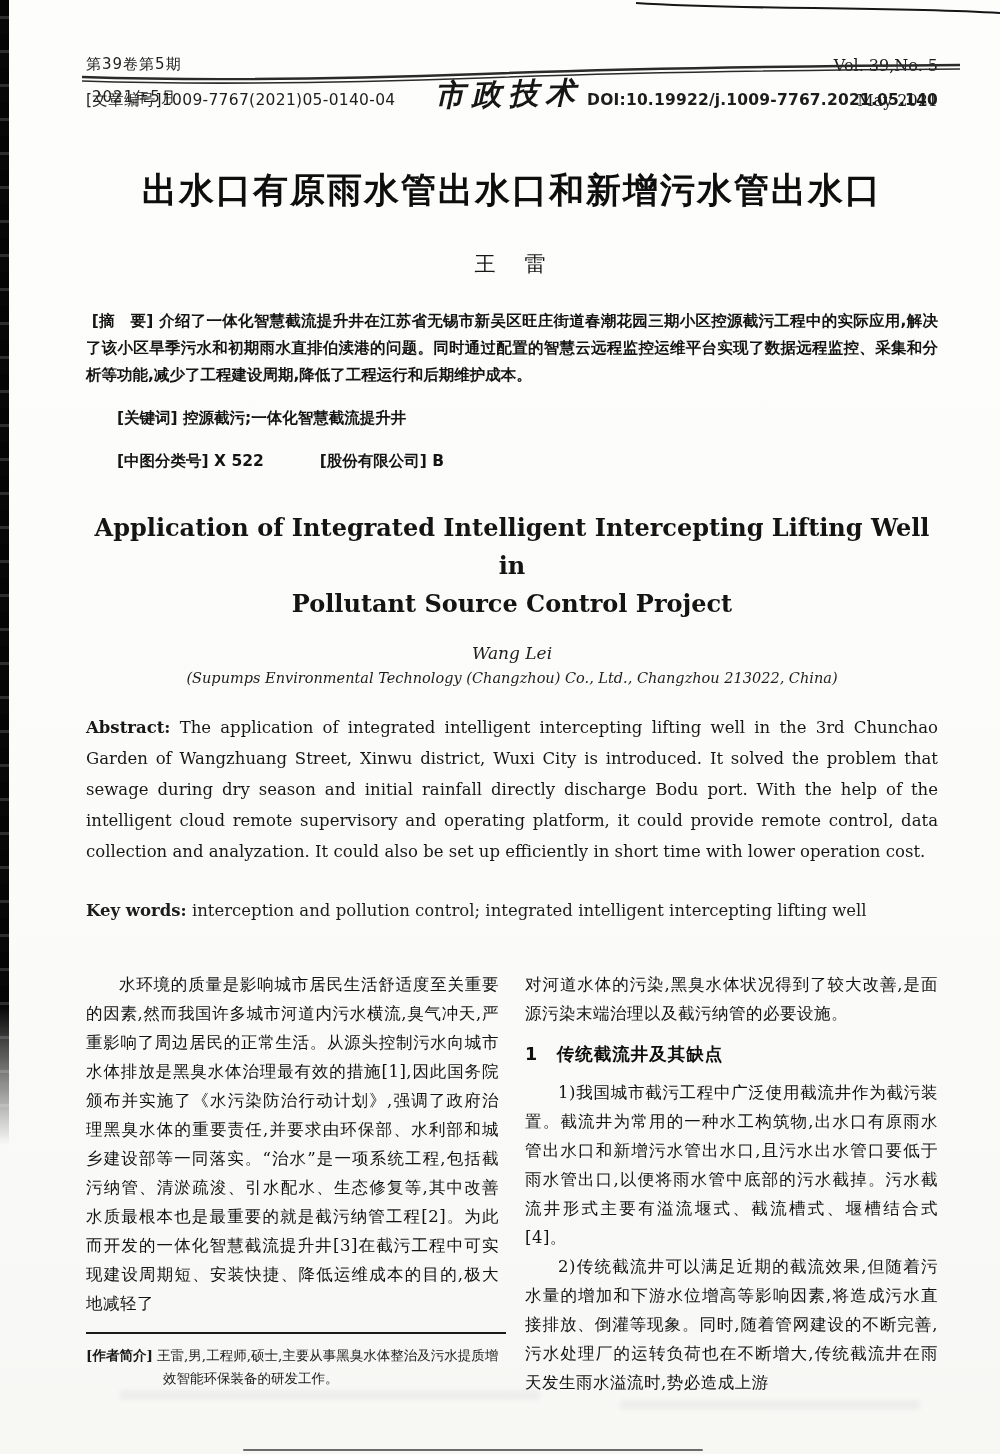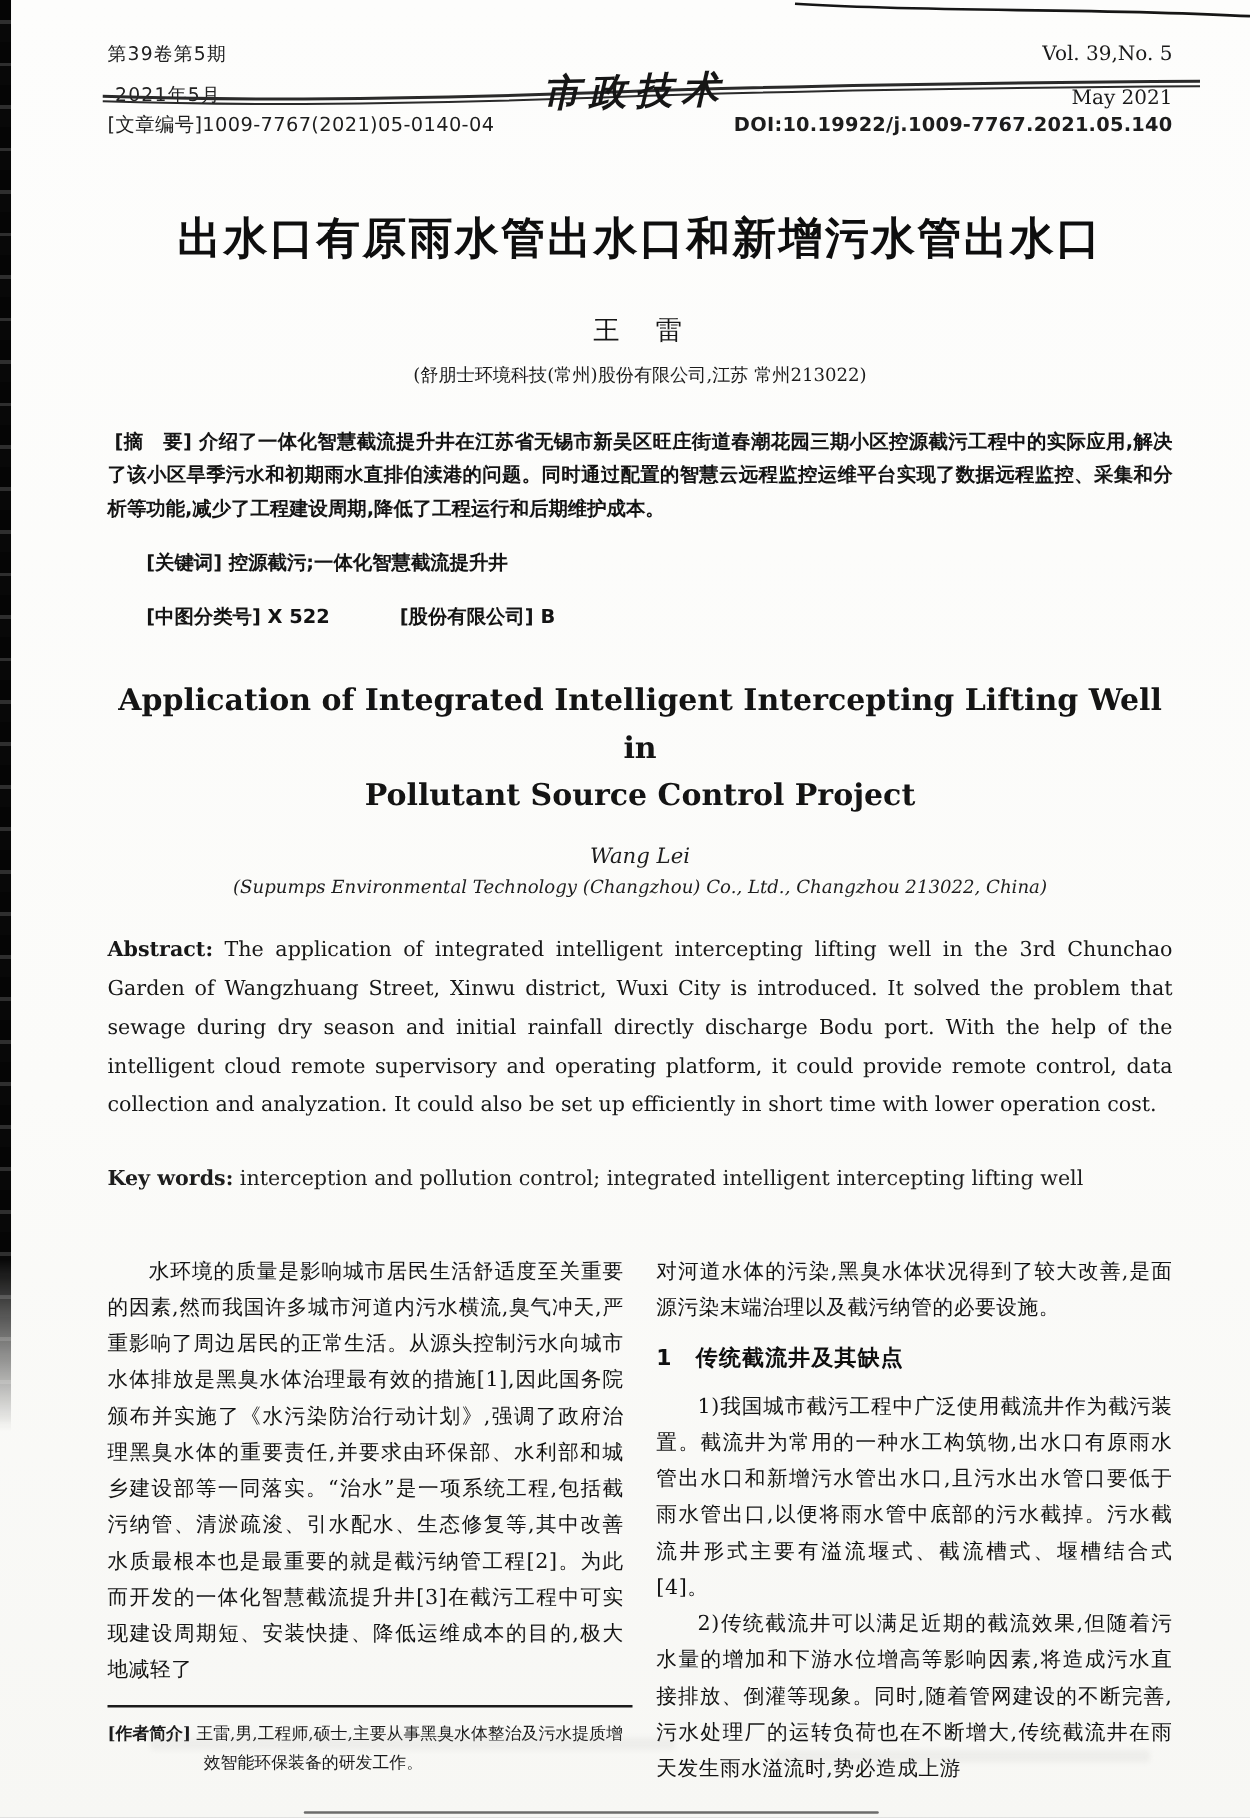--- a/index.html
+++ b/index.html
@@ -25,21 +25,21 @@
   .top-artifact { position:absolute; top:0; left:0; width:1000px; height:24px; }
   .bottom-artifact {
     position:absolute; bottom:3px; left:243px; width:460px; height:2px;
     background:#3d3d3d; opacity:.75; border-radius:2px;
   }
   .ghost {
     position:absolute; background:#9a9a9a; opacity:.10; filter:blur(2px); border-radius:3px;
   }
 
   
-  .hdr { display:flex; justify-content:space-between; padding-top:48px; height:72px;align-items:center; }
+  .hdr { display:flex; justify-content:space-between; padding-top:48px; height:72px; }
   .hdr-left { font-family:"DejaVu Sans","Liberation Sans",sans-serif; font-size:15px; line-height:33px; letter-spacing:1px; color:#222; }
   .hdr-left .l2 { padding-left:6px; }
   .hdr-logo {
     font-size:30px; font-weight:bold; font-style:italic;
     letter-spacing:7px; margin-top:26px; transform:rotate(-1.2deg);
     color:#161616;
   }
   .hdr-right { text-align:right; font-size:16px; line-height:35px; color:#1a1a1a; }
   .rule-svg { display:block; width:878px; height:22px; margin:-10px 0 0 -4px; }
 
@@ -125,21 +125,20 @@
       <path d="M0,19 C120,23 260,21 400,16 C560,10 720,8 878,7" stroke="#2a2a2a" stroke-width="1.6" fill="none"></path>
     </svg>
 
     <div class="meta-row">
       <span class="meta-id">[文章编号]1009-7767(2021)05-0140-04</span>
       <span class="meta-doi">DOI:10.19922/j.1009-7767.2021.05.140</span>
     </div>
 
     <h1 class="title-cn">出水口有原雨水管出水口和新增污水管出水口</h1>
     <div class="author-cn">王　雷</div>
-    <div class="affil-cn">(舒朋士环境科技(常州)股份有限公司,江苏 常州213022)</div>
 
     <p class="abs-cn"><span class="first">&nbsp;</span><span class="lbl">[摘　要]</span> <span>介绍了一体化智慧截流提升井在江苏省无锡市新吴区旺庄街道春潮花园三期小区控源截污工程中的实际应用,解决了该小区旱季污水和初期雨水直排伯渎港的问题。同时通过配置的智慧云远程监控运维平台实现了数据远程监控、采集和分析等功能,减少了工程建设周期,降低了工程运行和后期维护成本。</span></p>
 
     <p class="kw-cn"><span class="lbl">[关键词]</span> <span>控源截污;一体化智慧截流提升井</span></p>
 
     <p class="clc-cn"><span class="lbl">[中图分类号]</span> <span>X 522</span><span class="clc-gap"></span><span class="lbl">[股份有限公司]</span> <span>B</span></p>
 
     <h2 class="title-en"><span>Application of Integrated Intelligent Intercepting Lifting Well in</span><br><span>Pollutant Source Control Project</span></h2>
 
     <div class="author-en">Wang Lei</div>

